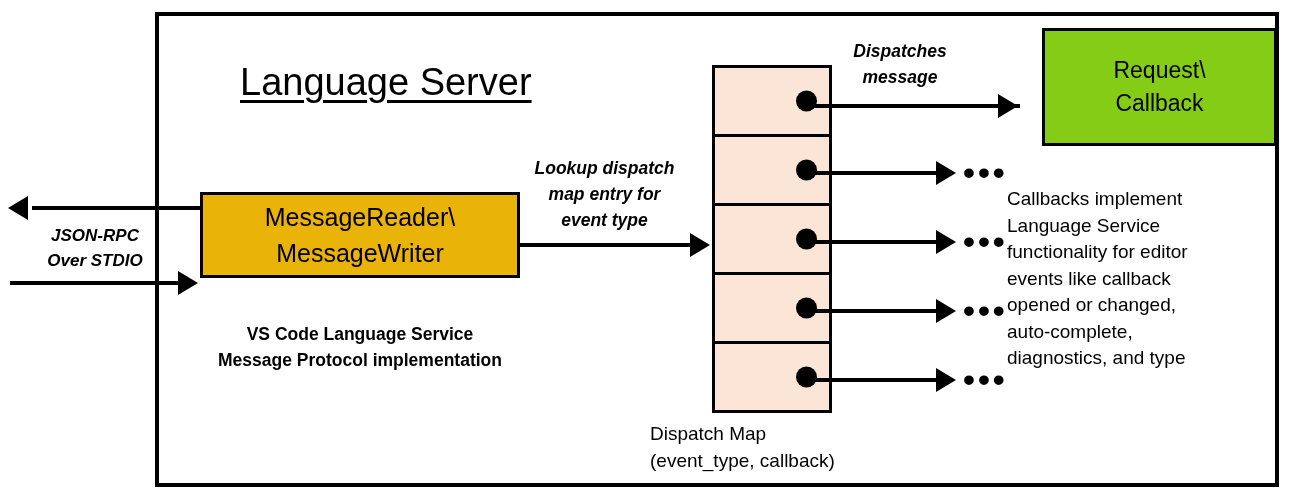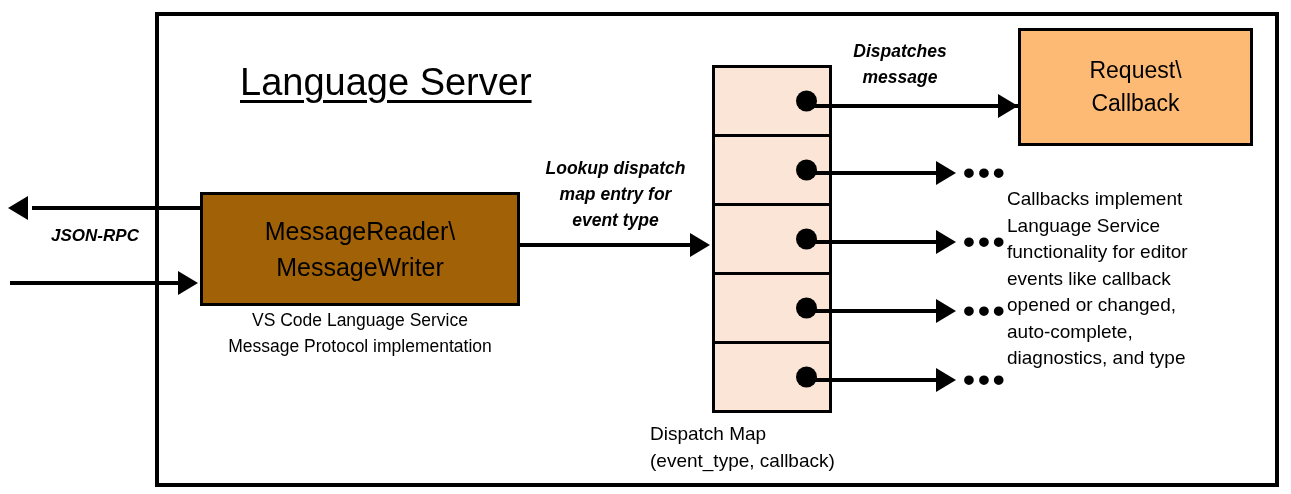--- a/index.html
+++ b/index.html
@@ -17,39 +17,39 @@
   
   #server-title{
     left:240px; top:48px; width:340px;
     font-size:38px; line-height:44px; color:#000;
     text-decoration:underline; text-underline-offset:5px;
     text-decoration-thickness:3px; white-space:nowrap;margin-top:12px;
   }
 
   
   #reader-box{
-    left:200px; top:192px; width:320px; height:114px;
-    background:#a16207; border:3px solid #000; box-sizing:border-box;
+    left:200px; top:192px; width:320px; height:86px;
+    background:#eab308; border:3px solid #000; box-sizing:border-box;
     display:flex; align-items:center; justify-content:center; text-align:center;
     font-size:25px; line-height:36px;
   }
   #reader-caption{
-    left:190px; top:307px; width:340px; text-align:center;
-    font-size:17.5px; line-height:26px;
+    left:190px; top:321px; width:340px; text-align:center;
+    font-size:17.5px; line-height:26px;font-weight:bold;
   }
 
   
   #jsonrpc-label{
     left:30px; top:223px; width:130px; text-align:center;
     font-style:italic; font-weight:bold; font-size:17px; line-height:25px;
   }
 
   
   #lookup-label{
-    left:518px; top:155px; width:195px; text-align:center;
+    left:507px; top:155px; width:195px; text-align:center;
     font-style:italic; font-weight:bold; font-size:17.5px; line-height:26px;
   }
 
   
   #dispatch-label{
     left:830px; top:38px; width:140px; text-align:center;
     font-style:italic; font-weight:bold; font-size:17.5px; line-height:26px;
   }
 
   
@@ -66,22 +66,22 @@
     position:absolute; right:12px; top:50%; transform:translateY(-50%);
     width:21px; height:21px; border-radius:50%; background:#000;
   }
   #map-caption{
     left:650px; top:420px; width:245px; 
     font-size:19px; line-height:27px;
   }
 
   
   #callback-box{
-    left:1018px; top:28px; width:235px; height:118px;
-    background:#fdba74; border:3px solid #000; box-sizing:border-box;
+    left:1042px; top:28px; width:235px; height:118px;
+    background:#84cc16; border:3px solid #000; box-sizing:border-box;
     display:flex; align-items:center; justify-content:center; text-align:center;
     font-size:23px; line-height:33px;
   }
   #callback-caption{
     left:1007px; top:186px; width:258px; text-align:left;
     font-size:19px; line-height:26.5px;
   }
 
   
   .hline{background:#000; height:4px;}
@@ -108,20 +108,21 @@
   <div class="abs" id="server-title">Language Server</div>
 
   <div class="abs hline" style="left:32px; top:206px; width:170px;"></div>
   <div class="abs arrow-l" style="left:8px; top:196px;"></div>
 
   <div class="abs hline" style="left:10px; top:281px; width:172px;"></div>
   <div class="abs arrow-r" style="left:178px; top:271px;"></div>
 
   <div class="abs" id="jsonrpc-label">
     <div>JSON-RPC</div>
+    <div>Over STDIO</div>
   </div>
 
   <div class="abs" id="reader-box">
     <div>
       <div>MessageReader\</div>
       <div>MessageWriter</div>
     </div>
   </div>
   <div class="abs" id="reader-caption">
     <div>VS Code Language Service</div>

